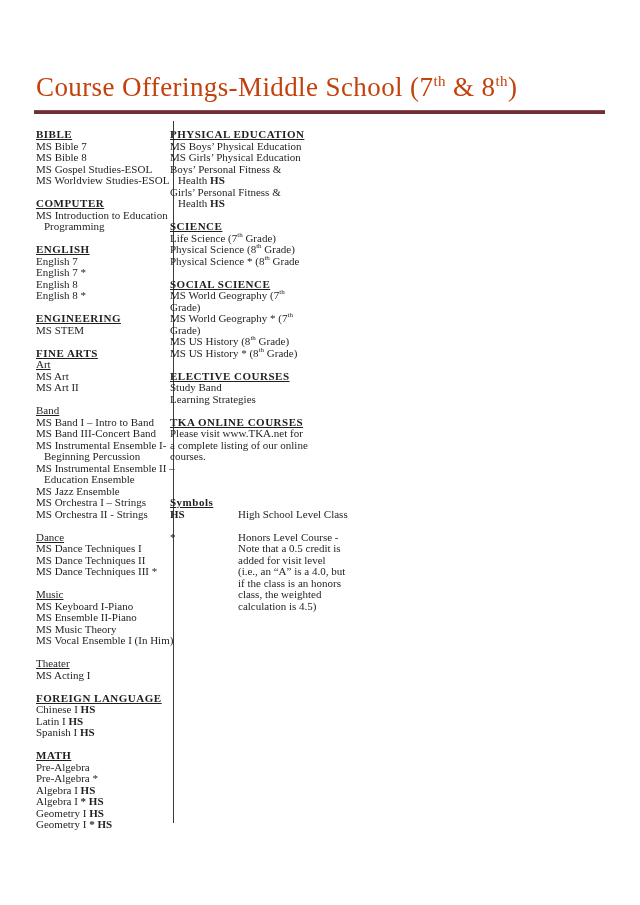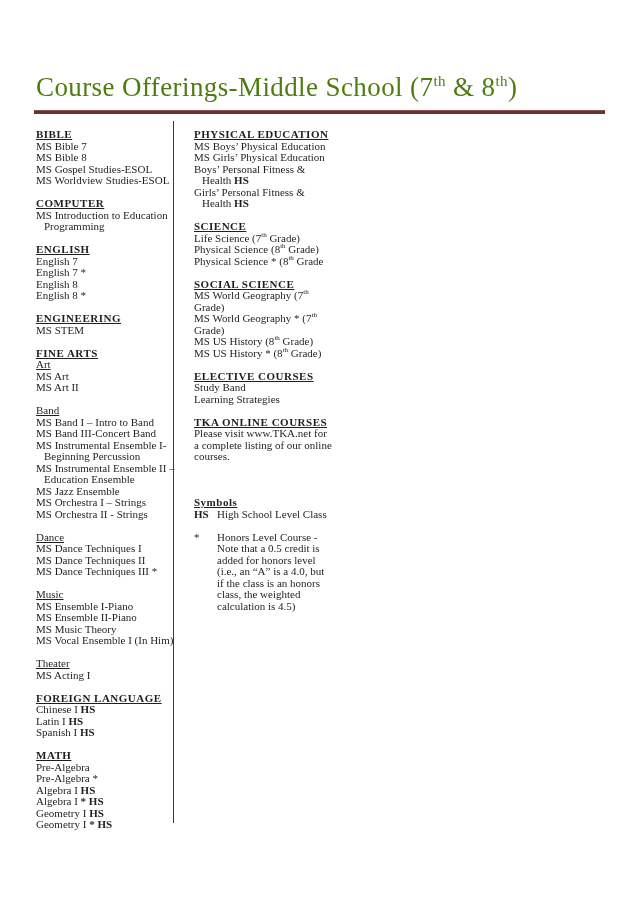--- a/index.html
+++ b/index.html
@@ -6,47 +6,47 @@
   html,body { width:640px; height:905px; background:#ffffff; }
   body {
     font-family:"Liberation Serif","DejaVu Serif",serif;
     color:#1f1f1f;
     position:relative;
     overflow:hidden;
   }
   .page-title {
     position:absolute; left:36px; top:72px;
     font-size:27px; font-weight:normal; letter-spacing:0.4px;
-    white-space:nowrap; color:#4d7c0f;
+    white-space:nowrap; color:#c2410c;
   }
   .page-title sup { font-size:15px; line-height:0; }
   .title-rule {
     position:absolute; left:34px; top:110px;
     width:571px; height:4px; background:#6e2f35;
     border-top:1px solid #8a4a50;
   }
   .column-divider {
     position:absolute; left:173px; top:121px;
     width:1px; height:702px; background:#3a3a3a;
   }
   .col { position:absolute; top:129px; font-size:11px; line-height:11.5px; }
   .col-left  { left:36px;  width:137px; }
-  .col-right { left:194px; width:140px; }
+  .col-right { left:170px; width:140px; }
   .heading {
     font-weight:bold; text-decoration:underline;
     letter-spacing:0.5px; white-space:nowrap;
   }
   .subheading { text-decoration:underline; white-space:nowrap; }
   .line { white-space:nowrap; }
   .indent { padding-left:8px; }
   .spacer { height:11.5px; }
   .col sup { font-size:7px; line-height:0; }
   .def-row { display:flex; align-items:flex-start; }
   .def-term { flex:0 0 23px; white-space:nowrap; }
-  .def-body { flex:1; }
+  .def-body { flex:1;margin-left:45px; }
 </style>
 </head>
 <body>
 
 <h1 class="page-title"><span>Course Offerings-Middle School (7</span><sup>th</sup><span> &amp; 8</span><sup>th</sup><span>)</span></h1>
 
 <div class="title-rule" style="background: rgb(110, 47, 53);"></div>
 
 <div class="col col-left" id="col-left">
     <div class="heading">BIBLE</div>
@@ -83,21 +83,21 @@
     <div class="line">MS Jazz Ensemble</div>
     <div class="line">MS Orchestra I – Strings</div>
     <div class="line">MS Orchestra II - Strings</div>
     <div class="spacer"></div>
     <div class="subheading">Dance</div>
     <div class="line">MS Dance Techniques I</div>
     <div class="line">MS Dance Techniques II</div>
     <div class="line">MS Dance Techniques III *</div>
     <div class="spacer"></div>
     <div class="subheading">Music</div>
-    <div class="line">MS Ensemble I-Piano</div>
+    <div class="line">MS Keyboard I-Piano</div>
     <div class="line">MS Ensemble II-Piano</div>
     <div class="line">MS Music Theory</div>
     <div class="line">MS Vocal Ensemble I (In Him)</div>
     <div class="spacer"></div>
     <div class="subheading">Theater</div>
     <div class="line">MS Acting I</div>
     <div class="spacer"></div>
     <div class="heading">FOREIGN LANGUAGE</div>
     <div class="line">Chinese I <b>HS</b></div>
     <div class="line">Latin I <b>HS</b></div>
@@ -149,20 +149,20 @@
       <span class="def-body">
         <div class="line">High School Level Class</div>
       </span>
     </div>
     <div class="spacer"></div>
     <div class="def-row">
       <span class="def-term">*</span>
       <span class="def-body">
         <div class="line">Honors Level Course -</div>
         <div class="line">Note that a 0.5 credit is</div>
-        <div class="line">added for honors level</div>
+        <div class="line">added for visit level</div>
         <div class="line">(i.e., an “A” is a 4.0, but</div>
         <div class="line">if the class is an honors</div>
         <div class="line">class, the weighted</div>
         <div class="line">calculation is 4.5)</div>
       </span>
     </div>
   </div>
 
 </body></html>

